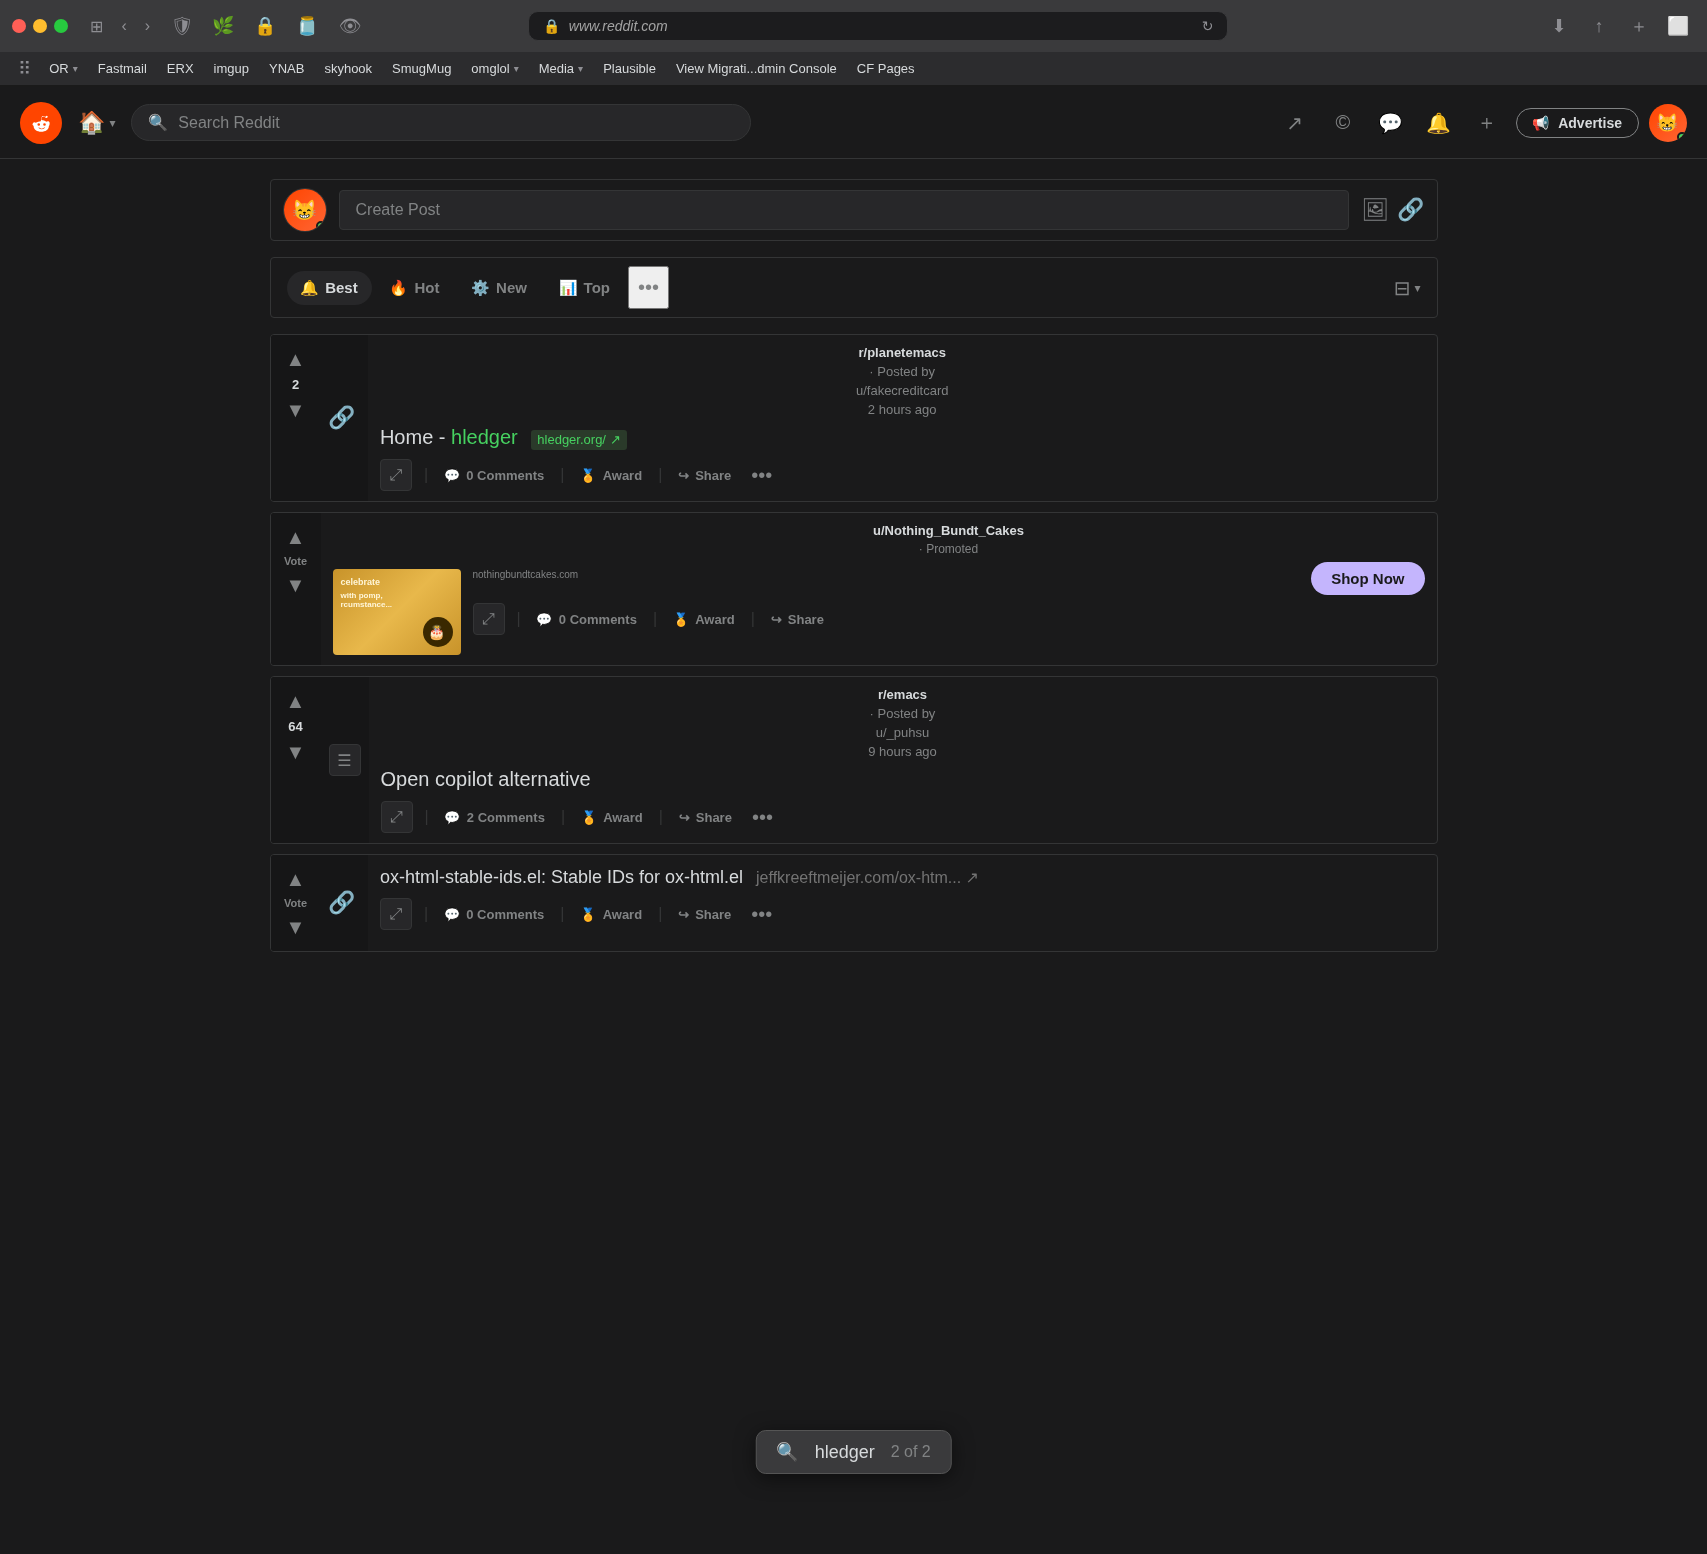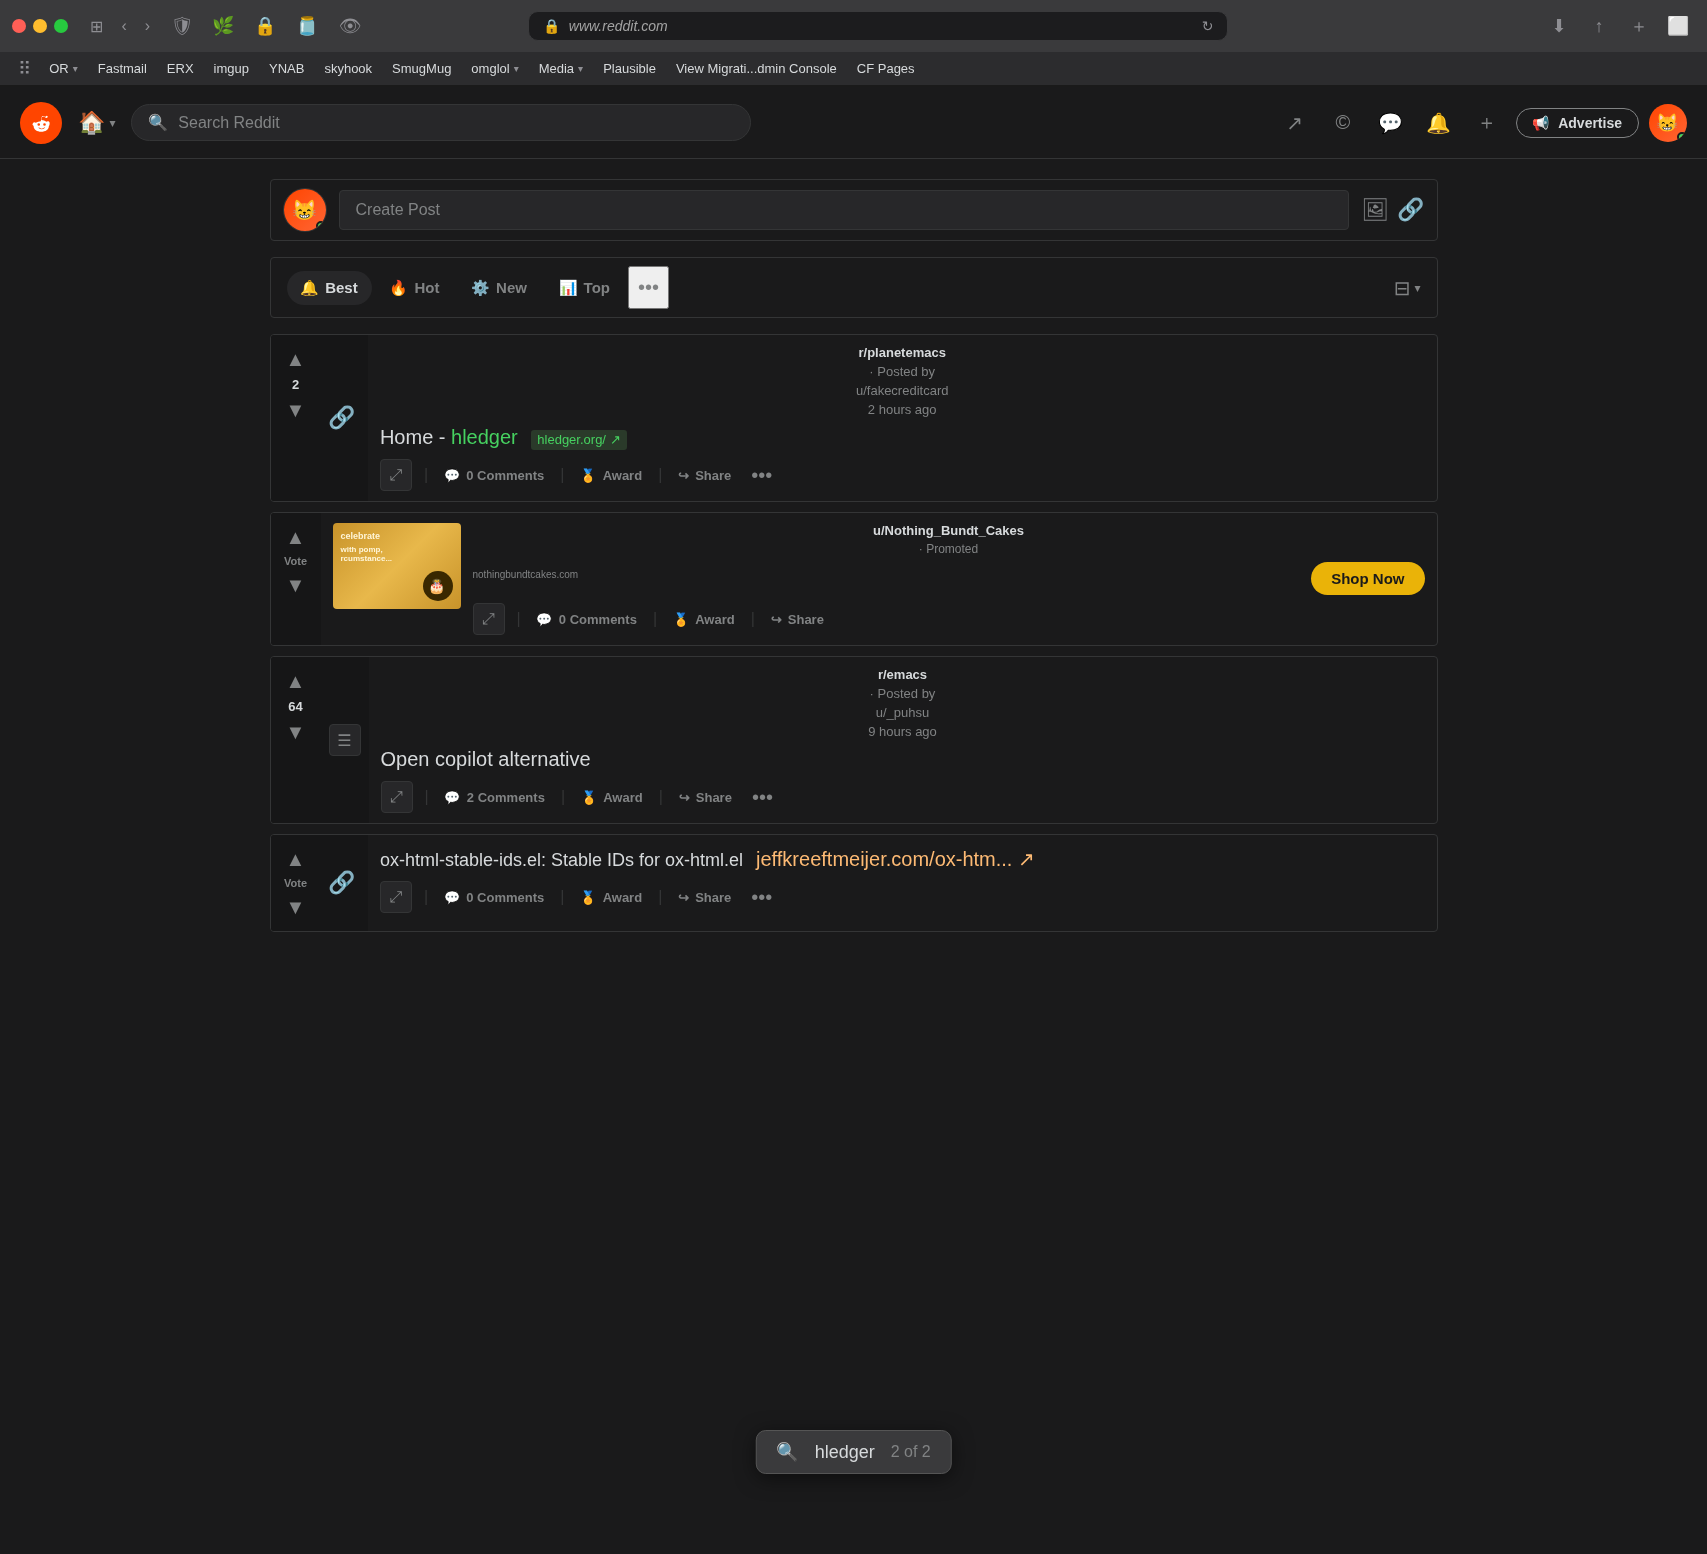--- a/index.html
+++ b/index.html
@@ -408,39 +408,40 @@
       width: 128px;
       height: 86px;
       border-radius: 4px;
       object-fit: cover;
       flex-shrink: 0;
       background: #ec4899;
       display: flex;
       align-items: center;
       justify-content: center;
       overflow: hidden;
+      margin-top: 46px;
     }
     .ad-thumbnail-content {
       width: 100%;
       height: 100%;
       background: linear-gradient(135deg, #c8932a 0%, #e8b84b 50%, #c8932a 100%);
       display: flex;
       flex-direction: column;
       padding: 8px;
       font-size: 10px;
       color: #3a2800;
       font-weight: 600;
     }
 
     
     .ad-post .post-title { font-size: 17px; }
     .promoted-badge { color: #818384; font-size: 12px; }
     .ad-domain { font-size: 10px; color: #818384; margin-bottom: 8px; }
     .shop-now-btn {
-      background: #eab308;
+      background: #c4b5fd;
       color: #1a1a1b;
       border: none;
       border-radius: 20px;
       padding: 8px 20px;
       font-size: 15px;
       font-weight: 700;
       cursor: pointer;
       margin-left: auto;
     }
 
@@ -787,21 +788,21 @@
       <button class="vote-btn">▲</button>
       <span class="vote-count" style="font-size:11px;color:#818384;">Vote</span>
       <button class="vote-btn">▼</button>
     </div>
     <div style="display:flex;align-items:center;padding:10px 8px;background:#161617;flex-shrink:0;">
       <span class="post-link-icon">🔗</span>
     </div>
     <div class="post-content">
       <div class="post-title" style="font-size:18px;">
         <span>ox-html-stable-ids.el: Stable IDs for ox-html.el</span>
-        <span style="color:#fdba74;font-size:20px;margin-left:8px;">
+        <span style="color:#737373;font-size:16px;margin-left:8px;">
           <span>jeffkreeftmeijer.com/ox-htm...</span>
           <span> ↗</span>
         </span>
       </div>
       <div class="post-actions">
         <div class="post-type-icon">⤢</div>
         <span class="pipe">|</span>
         <button class="action-btn">
           <span>💬</span>
           <span>0 Comments</span>

